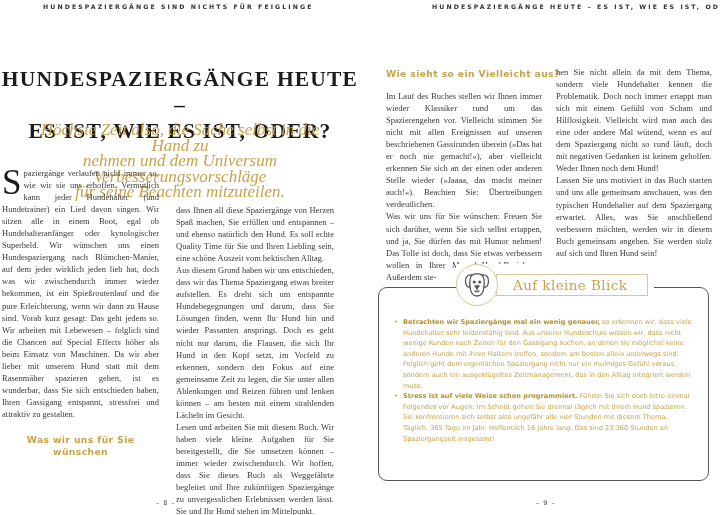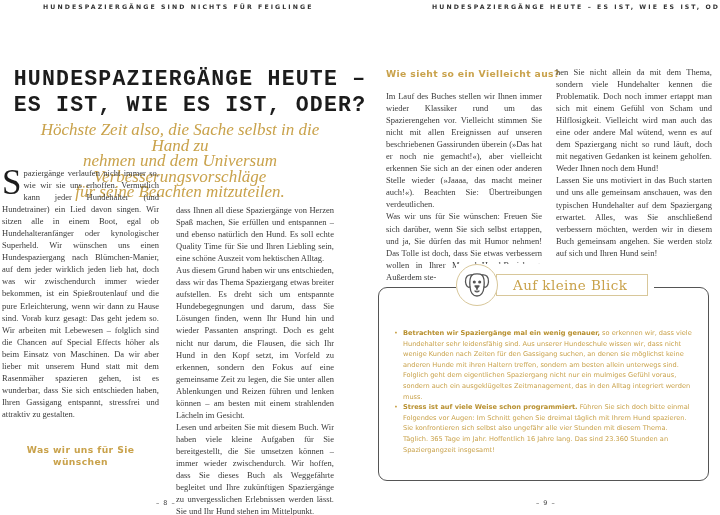--- a/index.html
+++ b/index.html
@@ -15,22 +15,22 @@
       font-family: "DejaVu Sans", sans-serif; font-weight: bold;
       font-size: 6.2px; letter-spacing: 2.1px; color: #333;
       white-space: nowrap;
     }
     .page-left .running-head { left: 43px; }
     .page-right .running-head { left: 72px; }
 
     .chapter-title {
       position: absolute; left: 0; width: 360px; top: 66px;
       text-align: center;
-      font-family: Liberation Mono, monospace; font-size: 21.5px;
-      line-height: 26px; letter-spacing: 1.2px; color: #1c1c1c; margin-left: 10px;
+      font-family: Liberation Serif, serif; font-size: 21.5px;
+      line-height: 26px; letter-spacing: 1.2px; color: #1c1c1c;
     }
     .chapter-title span { display: block; }
 
     .lead {
       position: absolute; left: 20px; width: 320px; top: 122px;
       text-align: center; font-style: italic;
       font-size: 17px; line-height: 15.5px; color: #c9a24b;
     }
     .lead span { display: block; }
 
@@ -47,21 +47,21 @@
 
     .dropcap {
       float: left; font-size: 35px; line-height: 27px;
       margin: 2px 2px 0 0; color: #1c1c1c;
     }
     .col-l1 .first { margin-top: 0; }
 
     .subhead {
       font-family: "DejaVu Sans", sans-serif; font-weight: bold;
       color: #c9a24b; font-size: 9.2px; letter-spacing: 0.4px;
-      text-align: center; margin: 24px 0 9px 0;
+      text-align: center; margin: 14px 0 9px 0;
     }
     .subhead-right {
       position: absolute; left: 26px; top: 68px;
       font-family: "DejaVu Sans", sans-serif; font-weight: bold;
       color: #c9a24b; font-size: 9.2px; letter-spacing: 0.4px;
     }
 
     .page-number {
       position: absolute; top: 499px;
       font-family: "DejaVu Sans", sans-serif; font-size: 6.5px;
@@ -88,21 +88,21 @@
       position: relative; z-index: 2;
     }
     .info-title-box {
       margin-left: -2px; height: 22px; padding: 0 20px 0 16px;
       border: 1px solid #d8c79a; display: flex; align-items: center;
       font-family: "DejaVu Serif", serif; font-size: 13.5px;
       color: #c9a24b; letter-spacing: 0.4px;
       background: #fff;
     }
     .info-list {
-      position: absolute; left: 34px; top: 328px; width: 300px;
+      position: absolute; left: 34px; top: 317px; width: 300px;
       list-style: none;
       font-family: "DejaVu Sans", sans-serif; font-size: 6.6px;
       line-height: 10.6px; color: #c9a24b;
     }
     .info-list li { position: relative; padding-left: 9px; }
     .info-list li::before {
       content: "•"; position: absolute; left: 0; top: 0; color: #c9a24b;
     }
     .info-list b { color: #b8902f; font-weight: bold; }
   </style>

